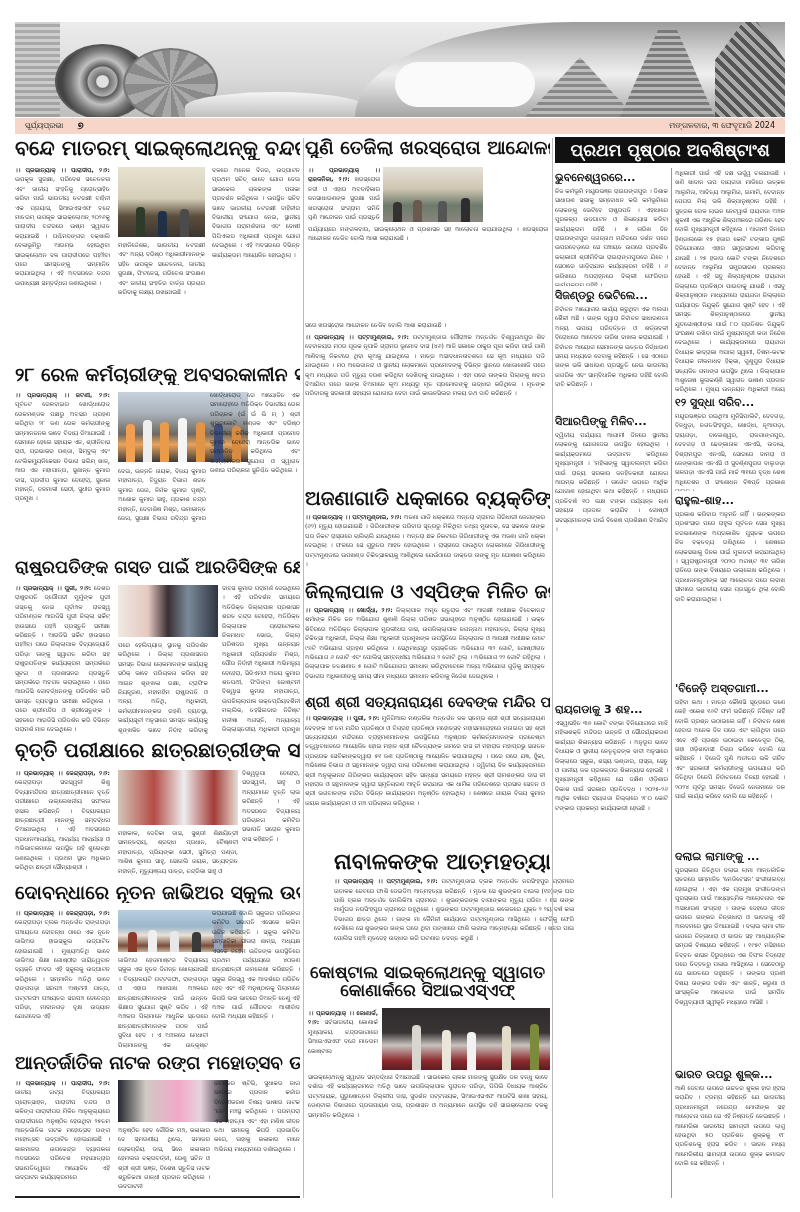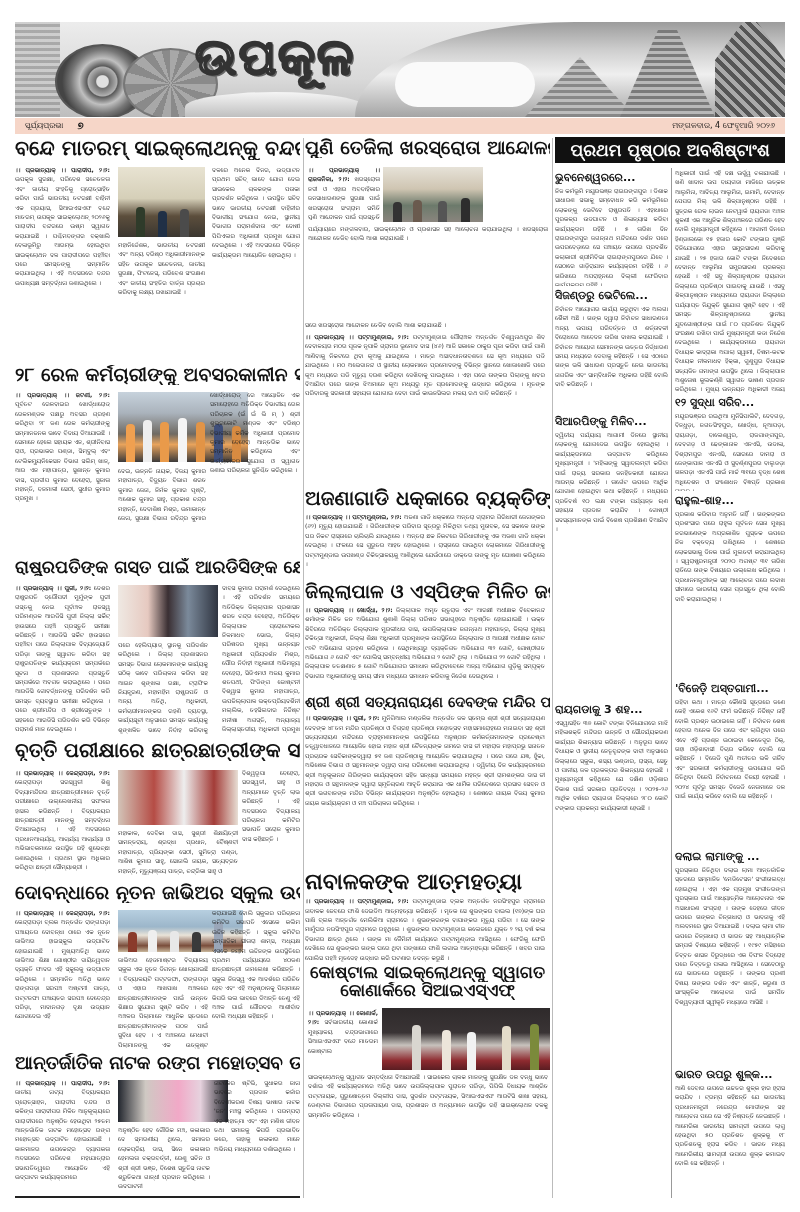--- a/index.html
+++ b/index.html
@@ -67,34 +67,33 @@
   .ph-fig { position: absolute; bottom: 0; width: 9px; border-radius: 4px 4px 0 0; }
 </style>
 </head>
 <body>
 
 <div class="masthead">
   <div class="mh-temple-left"></div>
   <div class="mh-umbrella1"></div>
   <div class="mh-umbrella2"></div>
   <div class="mh-swoosh"></div>
-  <div class="mh-title">ଉପକୂଳ</div>
   <div class="mh-photo">
     <div class="mh-cloud"></div>
     <div class="mh-temple1"></div>
     <div class="mh-temple2"></div>
     <div class="mh-chariot"></div>
   </div>
 </div>
 <div class="dateline">
   <div class="left">
     <span>ସୂର୍ଯ୍ୟପ୍ରଭା</span>
     <span class="page-no">୭</span>
   </div>
-  <span>ମଙ୍ଗଳବାର, 4 ଫେବୃଆରି ୨୦୨୬</span>
+  <span>ମଙ୍ଗଳବାର, ୩ ଫେବୃଆରି 2024</span>
 </div>
 
 <div class="article" style="left:15px;top:138px;width:285px;">
   <div class="headline" style="font-size:20.5px;">ବନ୍ଦେ ମାତରମ୍ ସାଇକ୍ଲୋଥନ୍‌କୁ ବନ୍ଦର ପକ୍ଷରୁ ସ୍ୱାଗତ</div>
 </div>
 <div class="body-text" style="position:absolute;left:15px;top:165px;width:95px;height:150px;">
   <span class="dateline-text">।। ପ୍ରଭାତ୍ୟାକ୍ ।। ପାରାଦୀପ, ୨।୨:</span>
   <span>ଉପକୂଳ ସୁରକ୍ଷା, ପରିବେଶ ସଚେତନତା ଏବଂ ଜାତୀୟ ସଂହତିକୁ ପ୍ରୋତ୍ସାହିତ କରିବା ପାଇଁ ଭାରତୀୟ ତଟରକ୍ଷୀ ବାହିନୀ ଏକ ପ୍ରୟାସ, ସିଆଇଏସଏଫ ବନ୍ଦେ ମାତରମ୍ ଉପକୂଳ ସାଇକ୍ଲୋଥନ୍ ୨୦୨୬କୁ ପାରାଦୀପ ବନ୍ଦରରେ ଉଷ୍ମ ସ୍ୱାଗତ କରାଯାଇଛି । ପଶ୍ଚିମବଙ୍ଗର ବକ୍‌ଖାଲି ବେଳାଭୂମିରୁ ଆରମ୍ଭ ହୋଇଥିବା ସାଇକ୍ଲୋଥନ ଦଳ ପାରାଦୀପରେ ପହଞ୍ଚିବା ପରେ ସମସ୍ତଙ୍କୁ ସମ୍ମାନିତ କରାଯାଇଥିଲା । ଏହି ଅବସରରେ ବନ୍ଦର ଉପାଧ୍ୟକ୍ଷ ସମ୍ବର୍ଦ୍ଧନା ଜଣାଇଥିଲେ ।</span>
 </div>
 <div class="photo ph-stage" style="left:118px;top:167px;width:87px;height:70px;">
@@ -145,21 +144,21 @@
 </div>
 
 <div class="article" style="left:305px;top:695px;width:245px;">
   <div class="headline" style="font-size:14.5px;">ଶ୍ରୀ ଶ୍ରୀ ସତ୍ୟନାରାୟଣ ଦେବଙ୍କ ମନ୍ଦିର ପ୍ରତିଷ୍ଠା ଉତ୍ସବ</div>
   <div class="body-text" style="width:240px;height:122px;margin-top:3px;">
     <span class="dateline-text">।। ପ୍ରଭାତ୍ୟାକ୍ ।। ପୁରୀ, ୨।୨:</span>
     <span>ମୁନିଗିଆଲ ମଣ୍ଡଳିକ ଅନ୍ତର୍ଗତ ଜଳ ସ୍ତମ୍ଭ ଶ୍ରୀ ଶ୍ରୀ ସତ୍ୟନାରାୟଣ ଦେବଙ୍କ ୪୮ତମ ମନ୍ଦିର ପ୍ରତିଷ୍ଠା ଓ ବିଗ୍ରହ ପ୍ରତିଷ୍ଠା ମହୋତ୍ସବ ମହାସମାରୋହରେ ମନାଇବା ସହ ଶ୍ରୀ ସତ୍ୟନାରାୟଣ ମନ୍ଦିରରେ ବ୍ରାହ୍ମଣମାନଙ୍କ ଉପସ୍ଥିତିରେ ଅନୁଷ୍ଠାନ କର୍ମକର୍ତ୍ତାମାନଙ୍କ ପ୍ରଚେଷ୍ଟା ତତ୍ତ୍ୱାବଧାନରେ ଆୟୋଜିତ ହୋଇ ମହାନ ଶ୍ରୀ ଚୈତନ୍ୟଙ୍କ ନାମରେ ଦାସ ଜୀ ମହାରାଜ ମହାପ୍ରଭୁ ସନାତନ ପ୍ରଚାରକ ସେବିକାଙ୍କଦ୍ୱାରା ୫୧ ଜଣ ପ୍ରତିଷ୍ଠାକୁ ଆୟୋଜିତ କରାଯାଇଥିଲା । ପରେ ପରେ ଯଜ୍ଞ, ହୁଁକା, ଅଭିଷେକ ବିଭାଗ ଓ ସନ୍ଥମାନଙ୍କ ଦ୍ୱାରା ପାଲା ପରିବେଷଣ କରାଯାଇଥିଲା । ଦ୍ୱିତୀୟ ଦିନ କାର୍ଯ୍ୟକ୍ରମରେ ଶ୍ରୀ ଅନୁକୂଳାନନ୍ଦ ଗିରିଙ୍କର କାର୍ଯ୍ୟକ୍ରମ ସହିତ ସନ୍ଧ୍ୟା ସମୟରେ ମହନ୍ତ ଶ୍ରୀ ରାମଶଙ୍କର ଦାସ ଜୀ ମହାରାଜ ଓ ସନ୍ଥମାନଙ୍କ ଦ୍ୱାରା ସ୍ମୃତିଚାରଣ ଆବୃତି କରାଯାଇ ଏକ ଧାର୍ମିକ ପରିବେଶରେ ପ୍ରସାଦ ସେବନ ଓ ଶ୍ରୀ ଭଗବାନଙ୍କ ମନ୍ଦିର ବିଭିନ୍ନ କାର୍ଯ୍ୟକ୍ରମ ଅନୁଷ୍ଠିତ ହୋଇଥିଲା । ଶେଷରେ ଗାୟକ ବିଜୟ କୁମାର ନାୟକ କାର୍ଯ୍ୟକ୍ରମ ଓ ମଞ୍ଚ ପରିଚାଳନା କରିଥିଲେ ।</span>
   </div>
 </div>
 
-<div class="article" style="left:305px;top:870px;width:245px;">
+<div class="article" style="left:305px;top:850px;width:245px;padding-left:29px;">
   <div class="headline" style="font-size:22px;">ନାବାଳକଙ୍କ ଆତ୍ମହତ୍ୟା</div>
   <div class="body-text" style="width:240px;height:105px;margin-top:3px;">
     <span class="dateline-text">।। ପ୍ରଭାତ୍ୟାକ୍ ।। ପଟ୍ଟାମୁଣ୍ଡାଇ, ୨।୨:</span>
     <span>ପଟ୍ଟାମୁଣ୍ଡାଇ ବ୍ଲକ ଅନ୍ତର୍ଗତ ନରସିଂହପୁର ଗ୍ରାମରେ ନାବାଳକ ଜେବରେ ଫାଶି ଦେଇଦିଅ ଆତ୍ମହତ୍ୟା କରିଛନ୍ତି । ମୃତକ ସେ ଶୁଭଙ୍କର ବାଇଲ (୧୭)ଙ୍କ ଘର ପାଖି ବ୍ଲକ ଅନ୍ତର୍ଗତ ମେଲିକିଆ ଗ୍ରାମରେ । ଶୁଭଙ୍କରଙ୍କ ବାପାଙ୍କର ମୃତ୍ୟୁ ପରିବା । ସେ ତାଙ୍କ ମାମୁଁଘର ନରସିଂହପୁର ଗ୍ରାମରେ ରହୁଥିଲେ । ଶୁଭଙ୍କର ପଟ୍ଟାମୁଣ୍ଡାଇ କଲେଜରେ ଯୁକ୍ତ ୨ ୨ୟ ବର୍ଷ କଳା ବିଭାଗର ଛାତ୍ର ଥିଲେ । ତାଙ୍କ ମା ଜୈମିନୀ କାର୍ଯ୍ୟରେ ପଟ୍ଟାମୁଣ୍ଡାଇ ଆସିଥିଲେ । ଫେରିକୁ ଫେରି ଦେଖିଲେ ସେ ଶୁଭଙ୍କର ତାଙ୍କ ଘରେ ଥିବା ପଙ୍ଖାରେ ଫାଶି ଲଗାଇ ଆତ୍ମହତ୍ୟା କରିଛନ୍ତି । ଖବର ପାଇ ପୋଲିସ ପହଞ୍ଚି ମୃତଦେହ ଉଦ୍ଧାର କରି ଘଟଣାର ତଦନ୍ତ କରୁଛି ।</span>
   </div>
 </div>
 
 <div class="article" style="left:305px;top:962px;width:245px;">
   <div class="headline" style="font-size:17px;text-align:center;margin-top:2px;">କୋଷ୍ଟାଲ ସାଇକ୍ଲୋଥନ୍‌କୁ ସ୍ୱାଗତ</div>
   <div class="headline" style="font-size:17px;text-align:center;">କୋଣାର୍କରେ ସିଆଇଏସ୍‌ଏଫ୍</div>

